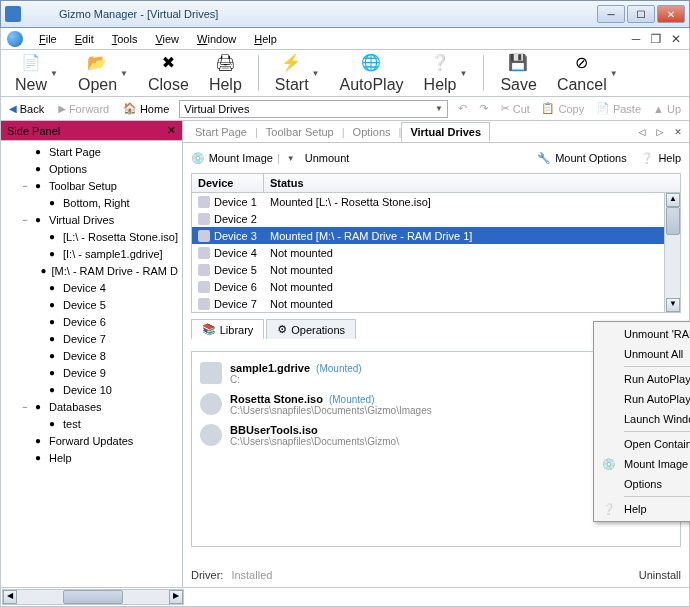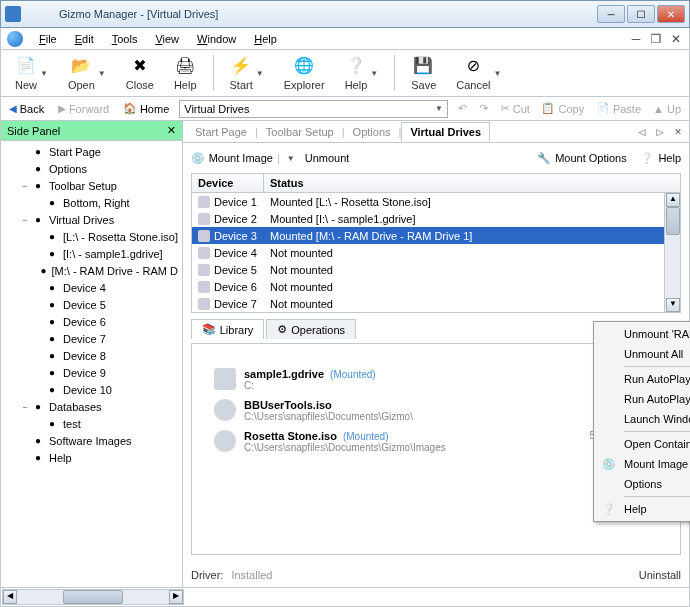--- a/index.html
+++ b/index.html
@@ -17,40 +17,40 @@
 .menubar .menuicon { width: 16px; height: 16px; border-radius: 8px; background: radial-gradient(circle at 30% 30%, #7fc6ff, #1a6fc4); margin-right: 6px; }
 .menuitem { padding: 2px 8px; cursor: pointer; }
 .menuitem u { text-decoration: underline; }
 .menubar .right { margin-left: auto; display: flex; gap: 6px; }
 .smallbtn { width: 14px; height: 14px; display: flex; align-items: center; justify-content: center; font-size: 12px; cursor: pointer; color: #444; }
 
 
 .toolbar { height: 47px; border: 1px solid #c2c8d0; border-top: none; display: flex; align-items: center; padding: 0 6px; gap: 4px; }
 .tbtn { display: flex; flex-direction: column; align-items: center; justify-content: center; padding: 2px 8px; cursor: pointer; min-width: 38px; }
 .tbtn .ico { width: 20px; height: 20px; display: flex; align-items: center; justify-content: center; font-size: 16px; }
-.tbtn .lbl { font-size: 11px; color: #333; margin-top: 3px; }
+.tbtn .lbl { font-size: 16px; color: #333; margin-top: 3px; }
 .tbtn.withdrop { flex-direction: row; }
 .tbtn.withdrop .col { display: flex; flex-direction: column; align-items: center; }
 .drop { font-size: 8px; color: #555; margin-left: 3px; }
 .sep { width: 1px; height: 36px; background: #c2c8d0; margin: 0 4px; }
 
 
 .addrbar { height: 24px; border: 1px solid #c2c8d0; border-top: none; display: flex; align-items: center; padding: 0 4px; gap: 6px; }
 .navbtn { display: flex; align-items: center; gap: 3px; padding: 0 4px; cursor: pointer; }
 .navbtn.disabled { color: #aaa; }
 .navbtn .arrow { font-size: 10px; }
 .addrinput { flex: 1; height: 18px; border: 1px solid #aab; background: #fff; padding: 0 4px; display: flex; align-items: center; }
 .addrinput .dd { margin-left: auto; font-size: 8px; color: #555; }
 .editbtns { display: flex; gap: 4px; }
 .editbtn { display: flex; align-items: center; gap: 3px; padding: 0 4px; color: #aaa; }
 
 
 .body { display: flex; height: calc(607px - 28px - 22px - 47px - 24px - 20px); border-left: 1px solid #c2c8d0; border-right: 1px solid #c2c8d0; }
 .sidepanel { width: 182px; border-right: 1px solid #c2c8d0; display: flex; flex-direction: column; }
-.sidehdr { height: 20px; background: #86efac; border-bottom: 1px solid #c2c8d0; display: flex; align-items: center; padding: 0 6px; }
+.sidehdr { height: 20px; background: #be185d; border-bottom: 1px solid #c2c8d0; display: flex; align-items: center; padding: 0 6px; }
 .sidehdr .x { margin-left: auto; cursor: pointer; }
 .tree { flex: 1; overflow: hidden; padding: 2px 0 2px 4px; }
 .treeitem { display: flex; align-items: center; height: 17px; padding-right: 4px; white-space: nowrap; overflow: hidden; cursor: pointer; }
 .treeitem .tw { width: 12px; font-size: 9px; color: #555; text-align: center; }
 .treeitem .ticon { width: 14px; height: 14px; margin-right: 4px; display: flex; align-items: center; justify-content: center; font-size: 10px; }
 .indent1 { padding-left: 14px; }
 .indent2 { padding-left: 28px; }
 
 
 .main { flex: 1; display: flex; flex-direction: column; position: relative; }
@@ -77,21 +77,21 @@
 .dtrow .dcell2 { flex: 1; padding: 0 6px; }
 .dtrow .dicon { width: 12px; height: 12px; background: #ccd; border-radius: 2px; }
 .dtscroll { position: absolute; right: 0; top: 0; width: 16px; height: 100%; background: #e8ecf2; border-left: 1px solid #c2c8d0; }
 .dtscroll .thumb { position: absolute; top: 14px; width: 14px; left: 1px; height: 28px; background: linear-gradient(#d2dae6,#b8c4d6); border: 1px solid #9aa; border-radius: 2px; }
 .dtscroll .arr { position: absolute; width: 14px; height: 14px; left: 1px; background: linear-gradient(#f0f4fa,#d2dae6); border: 1px solid #9aa; font-size: 8px; text-align: center; }
 
 .bottomtabs { margin: 6px 8px 0; display: flex; gap: 2px; }
 .btab { padding: 3px 10px; border: 1px solid #c2c8d0; border-bottom: none; background: #eef1f6; cursor: pointer; display: flex; align-items: center; gap: 4px; }
 .btab.active { background: #fff; }
 
-.library { border: 1px solid #c2c8d0; margin: 4px 8px; padding: 20px; flex: 1; overflow: hidden; position: relative; }
+.library { border: 1px solid #c2c8d0; margin: 12px 8px; padding: 6px; flex: 1; overflow: hidden; position: relative; }
 .libitem { display: flex; gap: 8px; padding: 4px 2px; }
 .libitem .licon { width: 22px; height: 22px; background: #d0d6e0; border-radius: 11px; flex-shrink: 0; }
 .libitem.first .licon { border-radius: 3px; }
 .libitem .linfo { flex: 1; overflow: hidden; }
 .libitem .lname { font-weight: bold; }
 .libitem .lmount { color: #4a90d0; font-size: 10px; margin-left: 6px; }
 .libitem .lpath { color: #888; font-size: 10px; white-space: nowrap; overflow: hidden; text-overflow: ellipsis; }
 .libitem .ltime { color: #888; font-size: 10px; }
 
 .watermark { position: absolute; right: 14px; bottom: 30px; font-size: 22px; font-style: italic; font-weight: bold; color: #b8cdd6; opacity: 0.6; letter-spacing: -0.5px; }
@@ -161,21 +161,21 @@
   <div class="sep"></div>
   <div class="tbtn withdrop">
       <div class="col">
         <span class="ico">⚡</span>
         <span class="lbl">Start</span>
       </div>
       <span class="drop">▼</span>
     </div>
   <div class="tbtn">
       <span class="ico">🌐</span>
-      <span class="lbl">Explorer</span>
+      <span class="lbl">AutoPlay</span>
     </div>
   <div class="tbtn withdrop">
       <div class="col">
         <span class="ico">❔</span>
         <span class="lbl">Help</span>
       </div>
       <span class="drop">▼</span>
     </div>
   <div class="sep"></div>
   <div class="tbtn">
@@ -323,21 +323,21 @@
           <span>Databases</span>
         </div>
         <div class="treeitem indent2">
           <span class="tw"></span>
           <span class="ticon">●</span>
           <span>test</span>
         </div>
         <div class="treeitem indent1">
           <span class="tw"></span>
           <span class="ticon">●</span>
-          <span>Software Images</span>
+          <span>Forward Updates</span>
         </div>
         <div class="treeitem indent1">
           <span class="tw"></span>
           <span class="ticon">●</span>
           <span>Help</span>
         </div>
       </div>
   </div>
 
   <div class="main">
@@ -389,21 +389,20 @@
               <span class="dicon"></span>
               <span>Device 1</span>
             </div>
             <div class="dcell2">Mounted [L:\ - Rosetta Stone.iso]</div>
           </div>
           <div class="dtrow">
             <div class="dcell1">
               <span class="dicon"></span>
               <span>Device 2</span>
             </div>
-            <div class="dcell2">Mounted [I:\ - sample1.gdrive]</div>
           </div>
           <div class="dtrow sel">
             <div class="dcell1">
               <span class="dicon"></span>
               <span>Device 3</span>
             </div>
             <div class="dcell2">Mounted [M:\ - RAM Drive - RAM Drive 1]</div>
           </div>
           <div class="dtrow">
             <div class="dcell1">
@@ -457,32 +456,32 @@
           <div class="licon"></div>
           <div class="linfo">
             <div><span class="lname">sample1.gdrive</span><span class="lmount">(Mounted)</span></div>
             <div class="lpath">C:</div>
           </div>
           <div class="ltime"></div>
         </div>
         <div class="libitem">
           <div class="licon"></div>
           <div class="linfo">
-            <div><span class="lname">BBUserTools.iso</span><span class="lmount"></span></div>
-            <div class="lpath">C:\Users\snapfiles\Documents\Gizmo\</div>
-          </div>
-          <div class="ltime"></div>
+            <div><span class="lname">Rosetta Stone.iso</span><span class="lmount">(Mounted)</span></div>
+            <div class="lpath">C:\Users\snapfiles\Documents\Gizmo\Images</div>
+          </div>
+          <div class="ltime">55 minutes ago</div>
         </div>
         <div class="libitem">
           <div class="licon"></div>
           <div class="linfo">
-            <div><span class="lname">Rosetta Stone.iso</span><span class="lmount">(Mounted)</span></div>
-            <div class="lpath">C:\Users\snapfiles\Documents\Gizmo\Images</div>
-          </div>
-          <div class="ltime">55 minutes ago</div>
+            <div><span class="lname">BBUserTools.iso</span><span class="lmount"></span></div>
+            <div class="lpath">C:\Users\snapfiles\Documents\Gizmo\</div>
+          </div>
+          <div class="ltime"></div>
         </div>
         <div class="watermark"><span class="s">S</span><span>napFiles</span></div>
     </div>
 
     <div class="driverbar">
       <span class="lbl">Driver:</span>
       <span class="val">Installed</span>
       <span class="uninst">Uninstall</span>
     </div>
 

